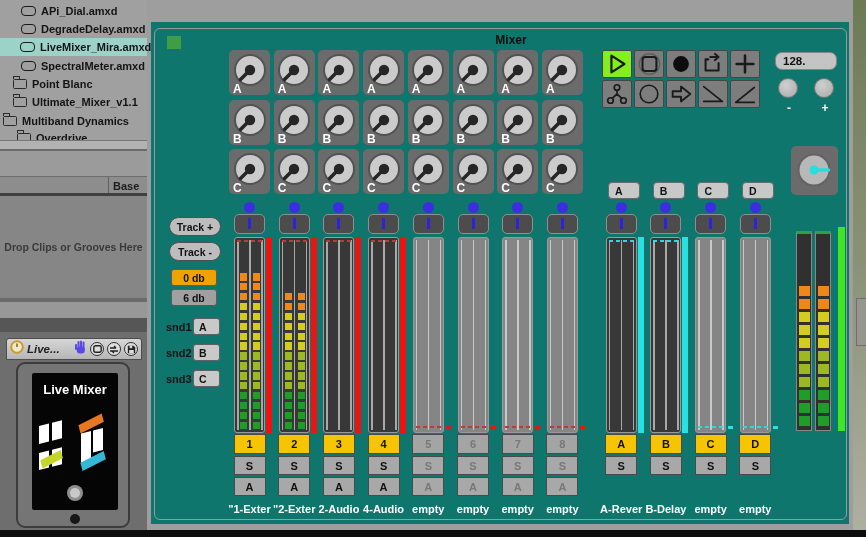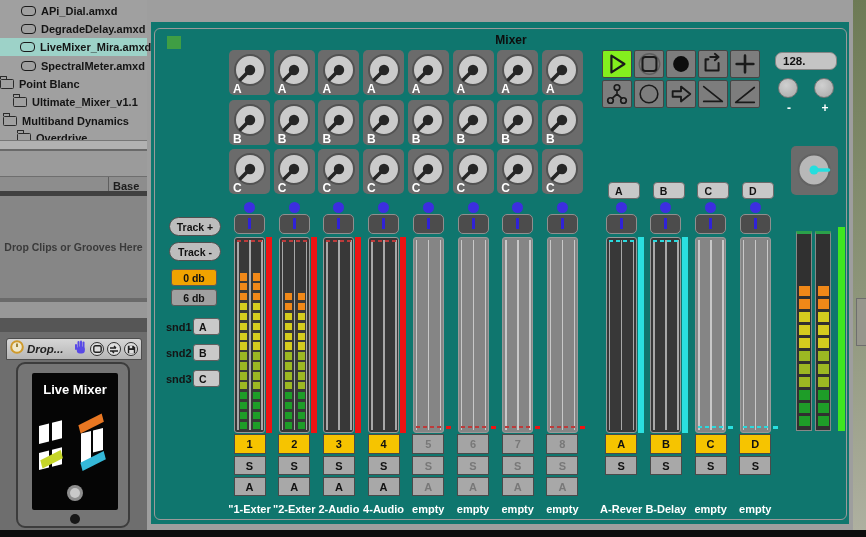--- a/index.html
+++ b/index.html
@@ -9,21 +9,21 @@
   
   #browser{position:absolute;left:0;top:0;width:147px;height:537px;background:#a0a0a0;}
   .bitem{position:absolute;width:147px;height:18px;display:flex;align-items:center;gap:5px;
          font-weight:bold;font-size:11px;color:#141414;box-sizing:border-box;}
   .bitem.sel{background:#9dd2c8;}
   .icon-device{width:13px;height:8px;border:1.5px solid #1a1a1a;border-radius:4px;flex:none;}
   .icon-folder{width:12px;height:8px;border:1.5px solid #2a2a2a;border-radius:1.5px;flex:none;position:relative;}
   .icon-folder::before{content:"";position:absolute;top:-4px;left:-1px;width:5px;height:2px;
          border:1.5px solid #2a2a2a;border-bottom:none;border-radius:1px 1px 0 0;}
   #clip-header{position:absolute;left:0;top:176px;width:147px;height:20px;background:#8d8d8d;
-         border-top:1px solid #6e6e6e;border-bottom:5px solid #404040;box-sizing:border-box;}
+         border-top:1px solid #6e6e6e;border-bottom:3px solid #404040;box-sizing:border-box;}
   #clip-header .vdiv{position:absolute;left:108px;top:0;bottom:0;width:1px;background:#5f5f5f;}
   #clip-header span{position:absolute;left:113px;top:3px;font-size:11px;font-weight:bold;color:#1d1d1d;}
   #dropzone{position:absolute;left:0;top:196px;width:147px;height:102px;background:#868686;
          display:flex;align-items:center;justify-content:center;}
   #dropzone span{font-size:10.5px;font-weight:bold;color:#3a3a3a;white-space:nowrap;}
   
   #devicearea{position:absolute;left:0;top:332px;width:147px;height:198px;background:#6e6e6e;}
   #devbar{position:absolute;left:6px;top:6px;width:136px;height:22px;border:1px solid #4d4d4d;
          border-radius:3px 3px 0 0;background:linear-gradient(#d6d6d6,#b6b6b6);box-sizing:border-box;
          display:flex;align-items:center;gap:3px;padding:0 3px;}
@@ -127,21 +127,21 @@
           <span>DegradeDelay.amxd</span>
         </div>
         <div class="bitem sel" style="top:38.4px;padding-left:20px">
           <span class="icon-device"></span>
           <span>LiveMixer_Mira.amxd</span>
         </div>
         <div class="bitem" style="top:56.6px;padding-left:21px">
           <span class="icon-device"></span>
           <span>SpectralMeter.amxd</span>
         </div>
-        <div class="bitem" style="top:74.8px;">
+        <div class="bitem" style="top:74.8px;padding-left:13px">
           <span class="icon-folder"></span>
           <span>Point Blanc</span>
         </div>
         <div class="bitem" style="top:93.0px;padding-left:13px">
           <span class="icon-folder"></span>
           <span>Ultimate_Mixer_v1.1</span>
         </div>
         <div class="bitem" style="top:112px;padding-left:3px">
           <span class="icon-folder"></span>
           <span>Multiband Dynamics</span>
@@ -166,21 +166,21 @@
     <div class="abs" style="left:0;top:318px;width:147px;height:14px;background:#565656;"></div>
 
     <div id="devicearea">
       <div id="devbar">
         <span class="abs" style="position:static;flex:none;">
           <svg width="14" height="14" viewBox="0 0 14 14">
               <circle cx="7" cy="7" r="5.8" fill="#efe8cc" stroke="#cf9a2c" stroke-width="2"></circle>
               <line x1="7" y1="3.5" x2="7" y2="7" stroke="#8a6a14" stroke-width="1.6"></line>
             </svg>
         </span>
-        <span class="dtitle">Drop...</span>
+        <span class="dtitle">Live...</span>
         <span style="flex:none;">
           <svg width="13" height="14" viewBox="0 0 13 14">
               <g fill="#5949e6">
                 <rect x="1" y="4" width="2" height="6" rx="1"></rect>
                 <rect x="3.5" y="1" width="2" height="9" rx="1"></rect>
                 <rect x="6" y="0.5" width="2" height="10" rx="1"></rect>
                 <rect x="8.5" y="1.5" width="2" height="9" rx="1"></rect>
                 <rect x="2.8" y="6.5" width="8" height="7" rx="3"></rect>
               </g>
             </svg>

